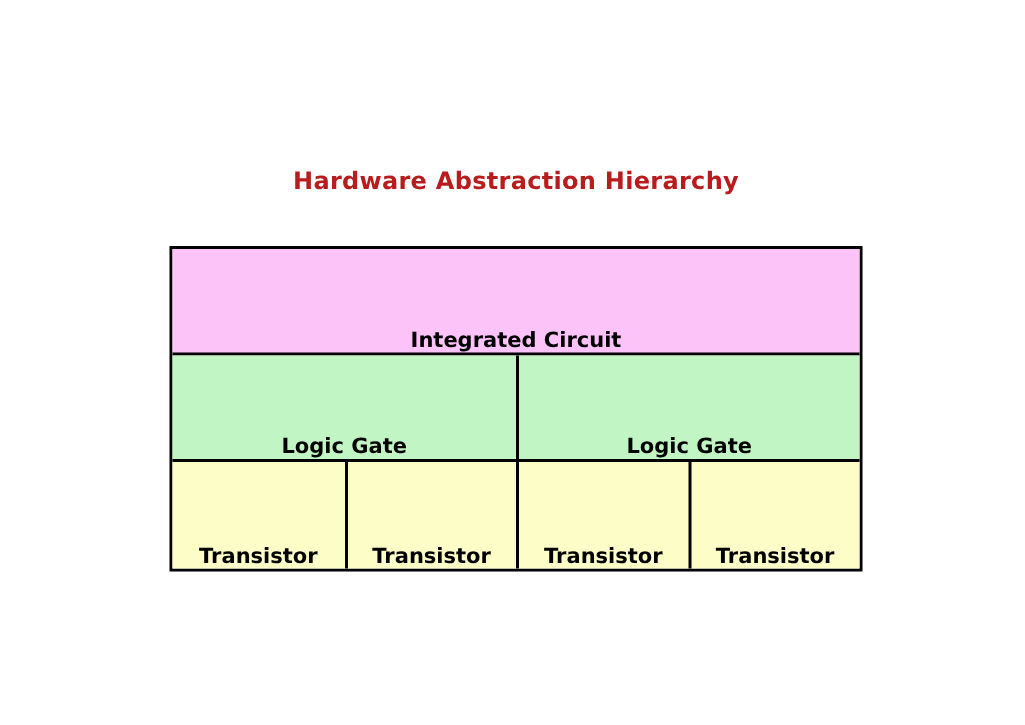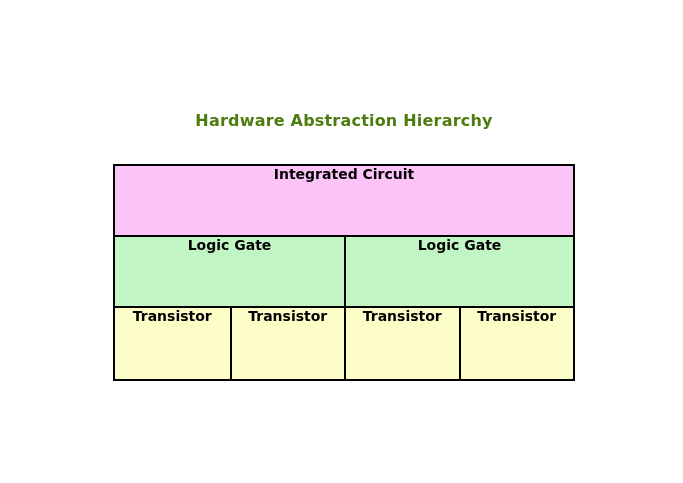--- a/index.html
+++ b/index.html
@@ -16,39 +16,39 @@
     font-family: "DejaVu Sans", "Liberation Sans", sans-serif;
   }
   .diagram-title {
     position: absolute;
     left: 113px;
     top: 111px;
     width: 462px;
     text-align: center;
     font-size: 16px;
     font-weight: 700;
-    color: #4d7c0f;
+    color: #b91c1c;
     letter-spacing: 0.2px;
   }
   .hier-table {
     position: absolute;
     left: 113px;
     top: 164px;
     width: 462px;
     height: 217px;
     box-sizing: border-box;
     border: 2px solid #000000;
     display: grid;
     grid-template-columns: repeat(4, 1fr);
     grid-template-rows: 1fr 1fr 1fr;
   }
   .cell {
     box-sizing: border-box;
     display: flex;
-    align-items: flex-start;
+    align-items: flex-end;
     justify-content: center;
     font-size: 14px;
     font-weight: 700;
     color: #000000;
     white-space: nowrap;
   }
   .row-sep    { border-bottom: 2px solid #000000; }
   .col-sep    { border-left: 2px solid #000000; }
   .span-all   { grid-column: 1 / 5; }
   .span-half-l{ grid-column: 1 / 3; }

